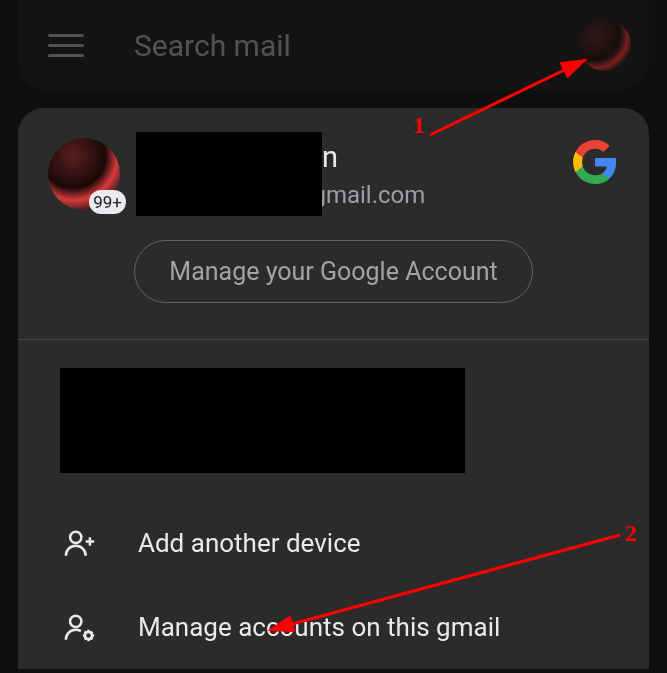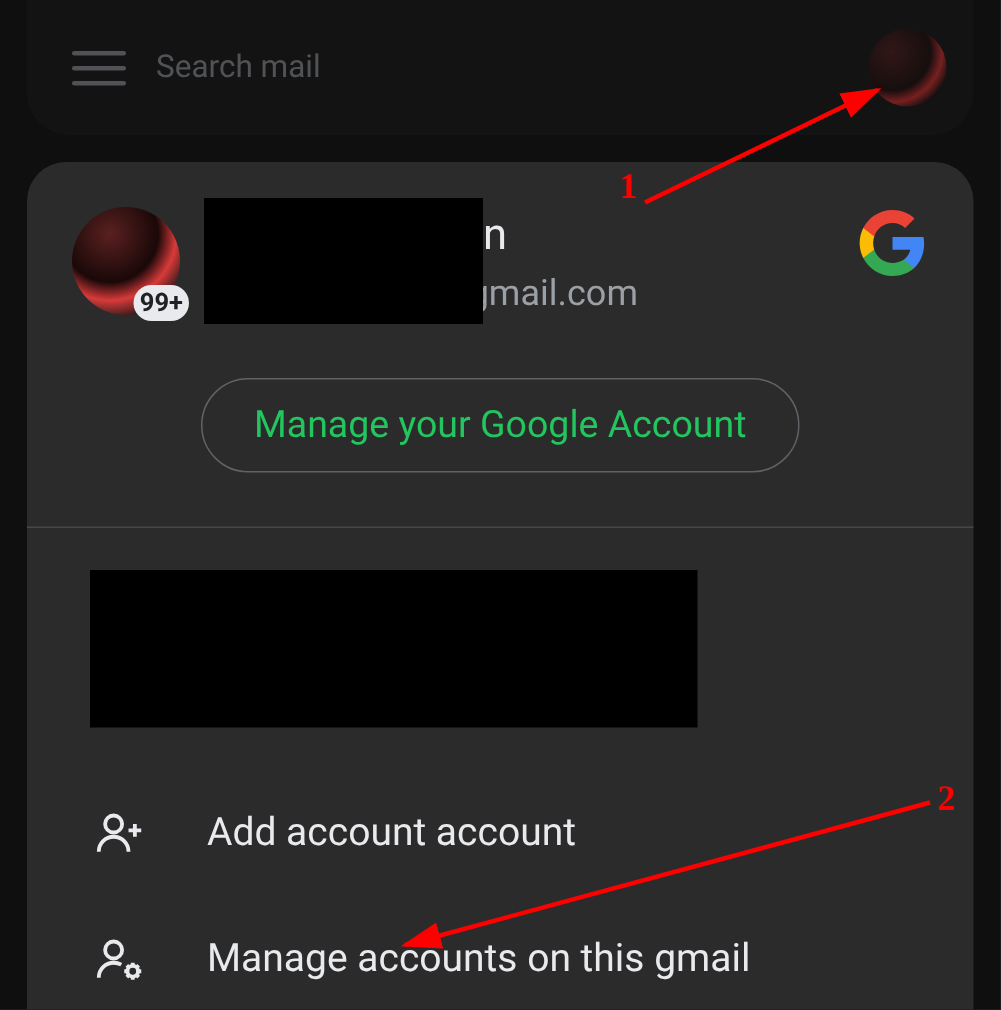--- a/index.html
+++ b/index.html
@@ -34,23 +34,24 @@
       margin: 0 20px;
       opacity: 0.45;
     }
     .hamburger-icon div {
       height: 3px;
       background: #9aa0a6;
       border-radius: 2px;
     }
     .search-placeholder {
       color: #9aa0a6;
-      font-size: 21px;
+      font-size: 30px;
       opacity: 0.45;
       flex: 1;
+      margin-left: 30px;
     }
     .header-avatar {
       width: 52px;
       height: 52px;
       border-radius: 50%;
       background: radial-gradient(circle at 30% 30%, #4a1a1a 0%, #1a0a0a 50%, #c92a2a 65%, #0a0a0a 80%);
       margin-right: 8px;
       opacity: 0.55;
     }
     .account-panel {
@@ -74,21 +75,21 @@
       border-radius: 50%;
       background: radial-gradient(circle at 35% 25%, #5a2020 0%, #1a0808 45%, #d83a3a 62%, #151515 82%);
     }
     .badge {
       position: absolute;
       bottom: -4px;
       right: -6px;
       background: #e8eaed;
       color: #202124;
       font-size: 17px;
-      font-weight: 700;
+      font-weight: 400;
       padding: 2px 4px;
       border-radius: 14px;
     }
     .account-info {
       flex: 1;
       position: relative;
     }
     .redact-box {
       position: absolute;
       left: -6px;
@@ -114,25 +115,25 @@
       z-index: 1;
       padding-left: 6px;
     }
     .google-logo {
       width: 48px;
       height: 48px;
       align-self: flex-start;
     }
     .manage-btn {
       display: block;
-      margin: 12px auto 36px auto;
+      margin: 0 auto 36px auto;
       padding: 16px 34px;
       border: 1px solid #5f6368;
       border-radius: 32px;
-      color: #22c55e;
+      color: #a3a3a3;
       font-size: 25px;
       background: transparent;
       font-family: inherit;
       cursor: pointer;
     }
     .divider {
       height: 1px;
       background: #5f6368;
       opacity: 0.5;
     }
@@ -215,21 +216,21 @@
   <div class="redact-large"></div>
 
   <div class="action-row">
     <div class="action-icon">
       <svg viewBox="0 0 24 24" width="34" height="34" fill="none" stroke="#e8eaed" stroke-width="1.8">
         <circle cx="9" cy="8" r="4"></circle>
         <path d="M2 21c0-3.9 3.1-7 7-7s7 3.1 7 7"></path>
         <path d="M19 8v6M16 11h6"></path>
       </svg>
     </div>
-    <div class="action-label">Add account account</div>
+    <div class="action-label">Add another device</div>
   </div>
 
   <div class="action-row">
     <div class="action-icon">
       <svg viewBox="0 0 24 24" width="34" height="34" fill="none" stroke="#e8eaed" stroke-width="1.8">
         <circle cx="9" cy="8" r="4"></circle>
         <path d="M2 21c0-3.9 3.1-7 7-7 1.3 0 2.5.3 3.6.9"></path>
         <circle cx="18" cy="18" r="2.5"></circle>
         <path d="M18 14v1.5M18 20.5V22M14 18h1.5M20.5 18H22M15.2 15.2l1 1M19.8 19.8l1 1M15.2 20.8l1-1M19.8 16.2l1-1"></path>
       </svg>

